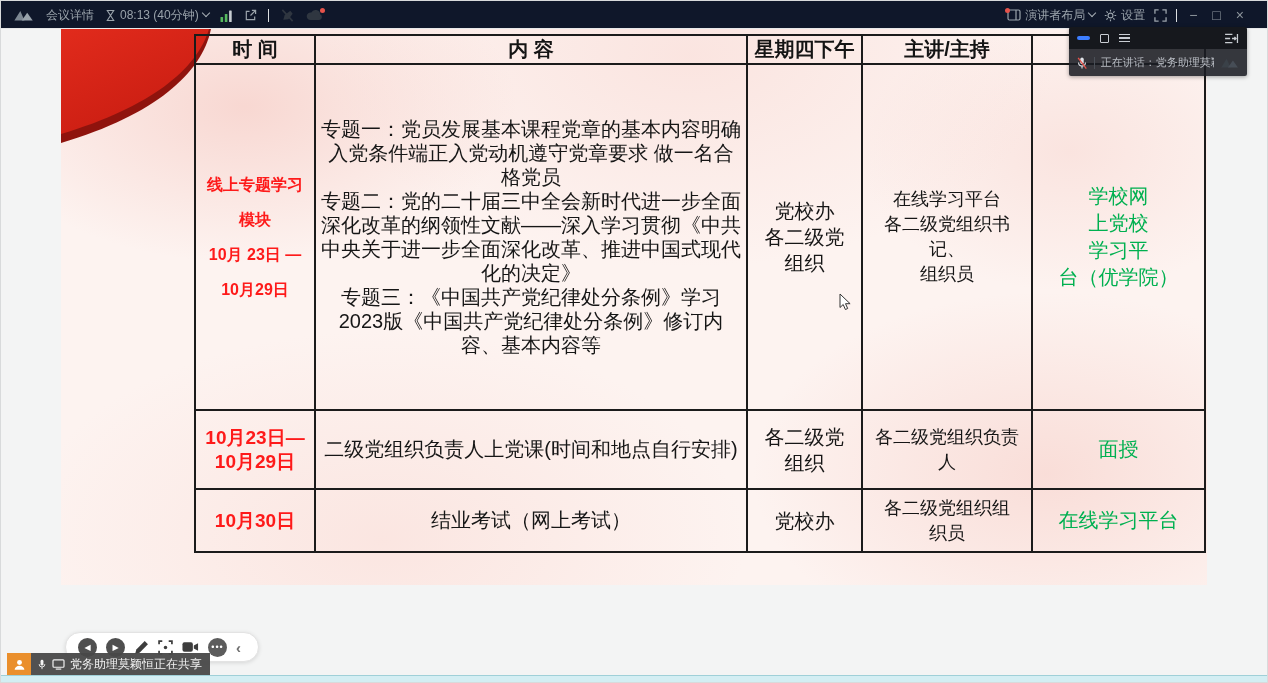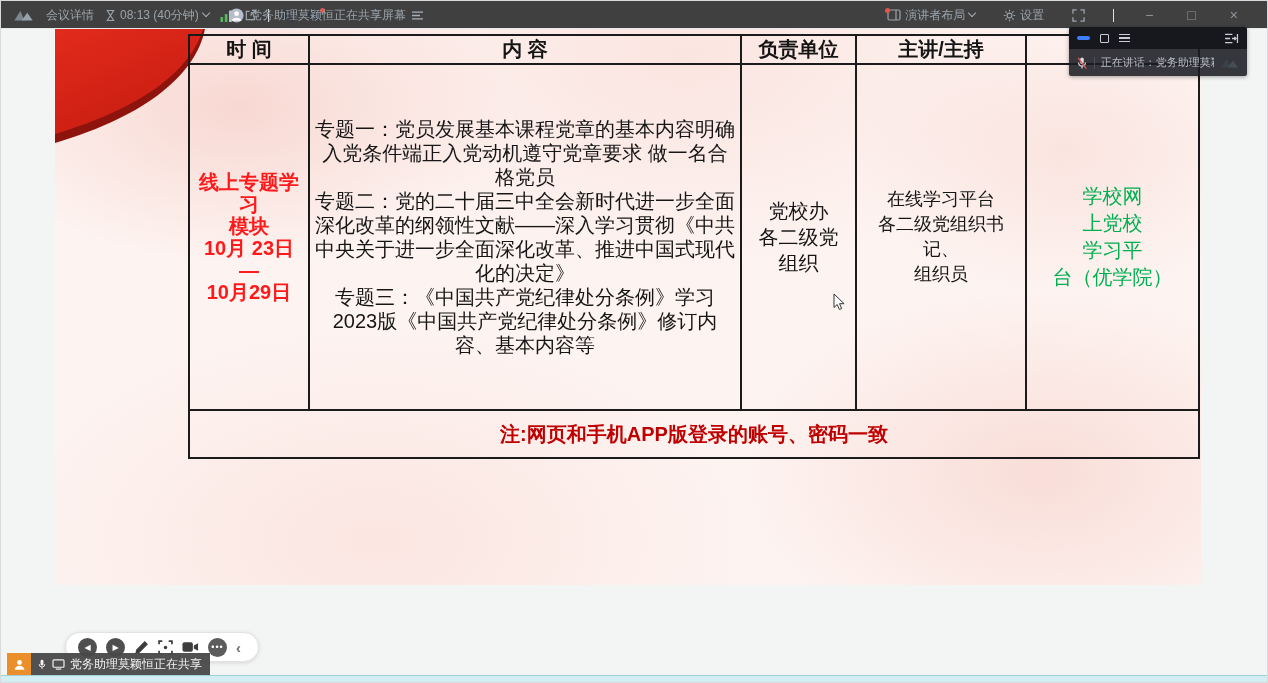--- a/index.html
+++ b/index.html
@@ -1,54 +1,54 @@
 <!DOCTYPE html>
 <html><head>
 <meta charset="utf-8">
 <style>
   *{margin:0;padding:0;box-sizing:border-box}
   html,body{background:#e9eaeb}
   body{font-family:"Liberation Sans","DejaVu Sans",sans-serif;-webkit-font-smoothing:antialiased}
   .app{position:relative;width:1268px;height:683px;background:#f3f4f4;overflow:hidden;border:1px solid #d8dadb}
 
   
-  .topbar{position:absolute;top:0;left:0;right:0;height:28px;background:#404040;border-bottom:1px solid #e6e8e9;z-index:80}
+  .topbar{position:absolute;top:0;left:0;right:0;height:28px;background:#0f172a;border-bottom:1px solid #e6e8e9;z-index:80}
   .tb-left,.tb-right,.tb-share{position:absolute;top:0;height:28px;display:flex;align-items:center}
   .tb-left{left:12px;gap:11px}
   .tb-share{left:228px;gap:6px}
-  .tb-right{right:26px;gap:28px}
+  .tb-right{right:20px;gap:9px}
   .tb-item{display:flex;align-items:center;gap:4px;color:#9aa3ab;font-size:12px;background:none;border:none;cursor:pointer;font-family:inherit}
   .caret{width:6px;height:6px;border-right:1.4px solid #a7aeb5;border-bottom:1.4px solid #a7aeb5;transform:rotate(45deg);margin-top:-4px}
   .vdiv{width:1px;height:13px;background:#dcdfe2}
   .ic{display:inline-flex;align-items:center}
   .badge{position:relative}
   .badge .dot{position:absolute;right:-2px;top:-1px;width:5px;height:5px;border-radius:50%;background:#e5534b}
   .dotl{position:absolute;left:-2px;top:-1px;width:5px;height:5px;border-radius:50%;background:#e5534b}
   .winctl{font-size:14px;color:#8d959c;line-height:28px;cursor:pointer;padding:0 3px}
   .tb-share-text{color:#9aa3ab;font-size:12px;white-space:nowrap}
 
   
-  .slide{position:absolute;left:54px;top:28px;width:1146px;height:556px;z-index:1;
+  .slide{position:absolute;left:60px;top:28px;width:1146px;height:556px;z-index:1;
     background:
       radial-gradient(420px 240px at 16% 14%, rgba(244,193,185,.55), transparent 65%),
       radial-gradient(520px 300px at 55% 5%, rgba(248,214,208,.50), transparent 70%),
       radial-gradient(300px 200px at 88% 22%, rgba(246,205,198,.40), transparent 70%),
       radial-gradient(420px 260px at 86% 80%, rgba(245,198,190,.48), transparent 70%),
       radial-gradient(520px 300px at 28% 92%, rgba(248,211,204,.42), transparent 70%),
       #fdf3f0;}
   .corner{position:absolute;left:0;top:0;z-index:1}
 
   
   table.schedule{position:absolute;left:133px;top:5px;width:1010px;table-layout:fixed;border-collapse:collapse;z-index:3}
   .schedule col.c1{width:120px}.schedule col.c2{width:432px}.schedule col.c3{width:115px}.schedule col.c4{width:170px}.schedule col.c5{width:173px}
   .schedule th,.schedule td{border:2px solid #1b1b1b;text-align:center;vertical-align:middle;padding:0 4px;background:transparent;overflow:hidden}
   .schedule th{font-size:20px;font-weight:700;color:#141414}
   .pre{white-space:pre-line}
   .t-red{color:#fe1a1a;font-weight:700;font-size:19px;line-height:24px}
-  .t-red.sm{font-size:20px;line-height:22px}
+  .t-red.sm{font-size:16px;line-height:35px}
   .t-blk{color:#161616;font-size:20px;line-height:26px}
   .t-spk{color:#161616;font-size:18px;line-height:25px}
   .t-grn{color:#00b050;font-size:20px;line-height:27px;font-weight:500}
   .content-left{text-align:left;padding-left:8px;font-size:20px;color:#161616}
   .content-big{text-align:left;padding:2px 2px 2px 7px;font-size:20px;line-height:24px;color:#161616}
   .note-cell{color:#c00000;font-weight:700;font-size:20px}
 
   
   .vpanel{position:absolute;left:1068px;top:26px;width:178px;z-index:90;border-radius:2px;overflow:hidden;box-shadow:0 1px 4px rgba(0,0,0,.35)}
   .vp-top{height:22px;background:#16181d;display:flex;align-items:center;gap:10px;padding:0 8px}
@@ -126,35 +126,20 @@
           </svg>
       </span>
       <span class="ic badge">
         <svg width="17" height="12" viewBox="0 0 18 12">
             <path d="M5 11.3a4 4 0 1 1 .6-7.9A5 5 0 0 1 15 5.2a3.2 3.2 0 0 1-1 6.1z" fill="#2f3640"></path>
           </svg>
         <i class="dot"></i>
       </span>
     </div>
 
-    <div class="tb-share">
-      <span class="ic">
-        <svg width="15" height="15" viewBox="0 0 16 16">
-            <circle cx="8" cy="8" r="7.5" fill="#b5becd"></circle>
-            <circle cx="8" cy="6" r="2.5" fill="#fff"></circle>
-            <path d="M2.8 13.6a5.4 4.4 0 0 1 10.4 0z" fill="#fff"></path>
-          </svg>
-      </span>
-      <span class="tb-share-text">党务助理莫颖恒正在共享屏幕</span>
-      <span class="ic">
-        <svg width="11" height="9" viewBox="0 0 11 9" stroke="#a7aeb5" stroke-width="1.3">
-            <path d="M0 1.2h11M0 4.5h8M0 7.8h11"></path>
-          </svg>
-      </span>
-    </div>
 
     <div class="tb-right">
       <div class="tb-item">
         <span class="ic badge">
           <svg width="14" height="12" viewBox="0 0 14 12" fill="none" stroke="#9aa3ab" stroke-width="1.2">
               <rect x="1" y="1" width="12" height="10" rx="1.5"></rect>
               <line x1="9" y1="1" x2="9" y2="11"></line>
             </svg>
           <i class="dotl"></i>
         </span>
@@ -200,21 +185,21 @@
           <col class="c1">
           <col class="c2">
           <col class="c3">
           <col class="c4">
           <col class="c5">
         </colgroup>
       <tbody>
           <tr style="height:29px">
         <th>时  间</th>
         <th>内  容</th>
-        <th>负责单位</th>
+        <th>星期四下午</th>
         <th>主讲/主持</th>
         <th></th>
       </tr>
       <tr style="height:346px">
         <td class="t-red sm pre">线上专题学习
 模块
 10月 23日 —
 10月29日</td>
         <td class="content-big pre">专题一：党员发展基本课程党章的基本内容明确入党条件端正入党动机遵守党章要求 做一名合格党员
 专题二：党的二十届三中全会新时代进一步全面深化改革的纲领性文献——深入学习贯彻《中共中央关于进一步全面深化改革、推进中国式现代化的决定》
@@ -224,22 +209,37 @@
 各二级党
 组织</td>
         <td class="t-spk pre">在线学习平台
 各二级党组织书记、
 组织员</td>
         <td class="t-grn pre">学校网
 上党校
 学习平
 台（优学院）</td>
       </tr>
-      <tr style="height:48px">
-        <td colspan="5" class="note-cell">注:网页和手机APP版登录的账号、密码一致</td>
+      <tr style="height:79px">
+        <td class="t-red pre">10月23日—
+10月29日</td>
+        <td class="content-left">二级党组织负责人上党课(时间和地点自行安排)</td>
+        <td class="t-blk pre">各二级党
+组织</td>
+        <td class="t-spk pre">各二级党组织负责
+人</td>
+        <td class="t-grn">面授</td>
+      </tr>
+      <tr style="height:63px">
+        <td class="t-red pre">10月30日</td>
+        <td class="content-left">结业考试（网上考试）</td>
+        <td class="t-blk pre">党校办</td>
+        <td class="t-spk pre">各二级党组织组
+织员</td>
+        <td class="t-grn">在线学习平台</td>
       </tr>
     </tbody>
       </table>
 
     <svg class="cursor" style="left:778px;top:264px" width="13" height="18" viewBox="0 0 13 18">
       <path d="M1 1v13.5l3.2-3 2.2 5 2.3-1-2.2-4.8h4.6z" fill="#fff" stroke="#333" stroke-width="1"></path>
     </svg>
   </main>
 
   <aside class="vpanel">

